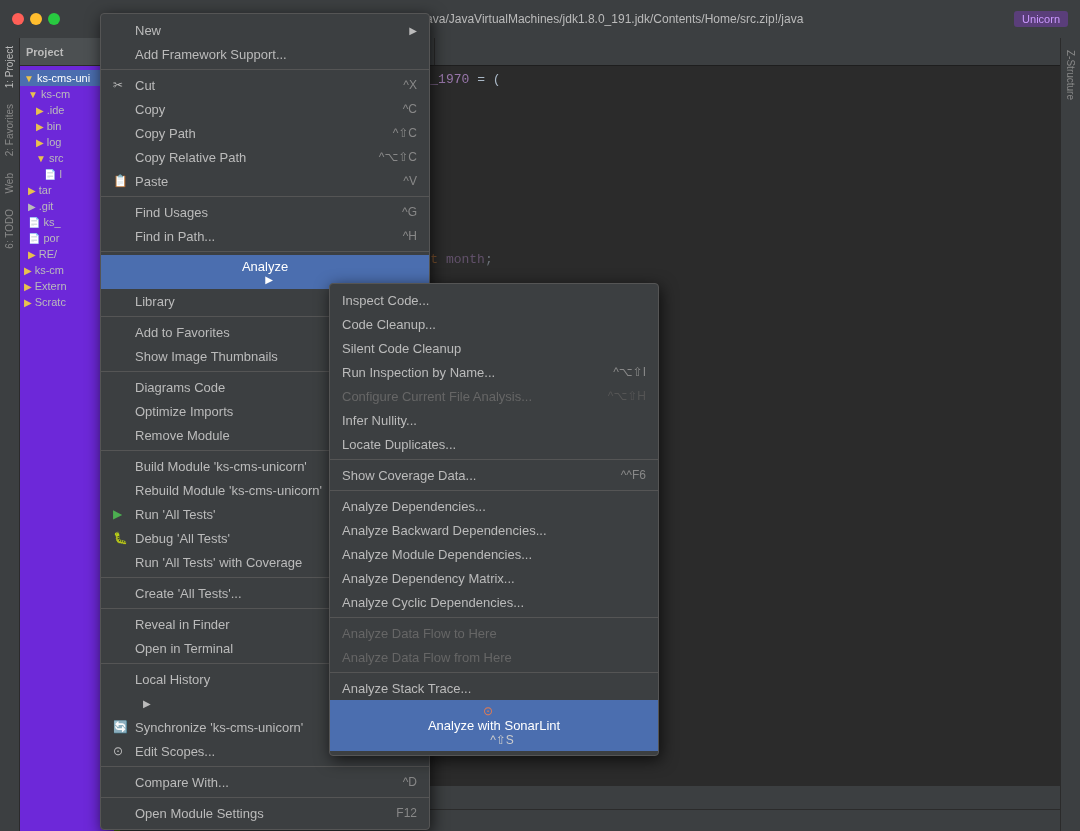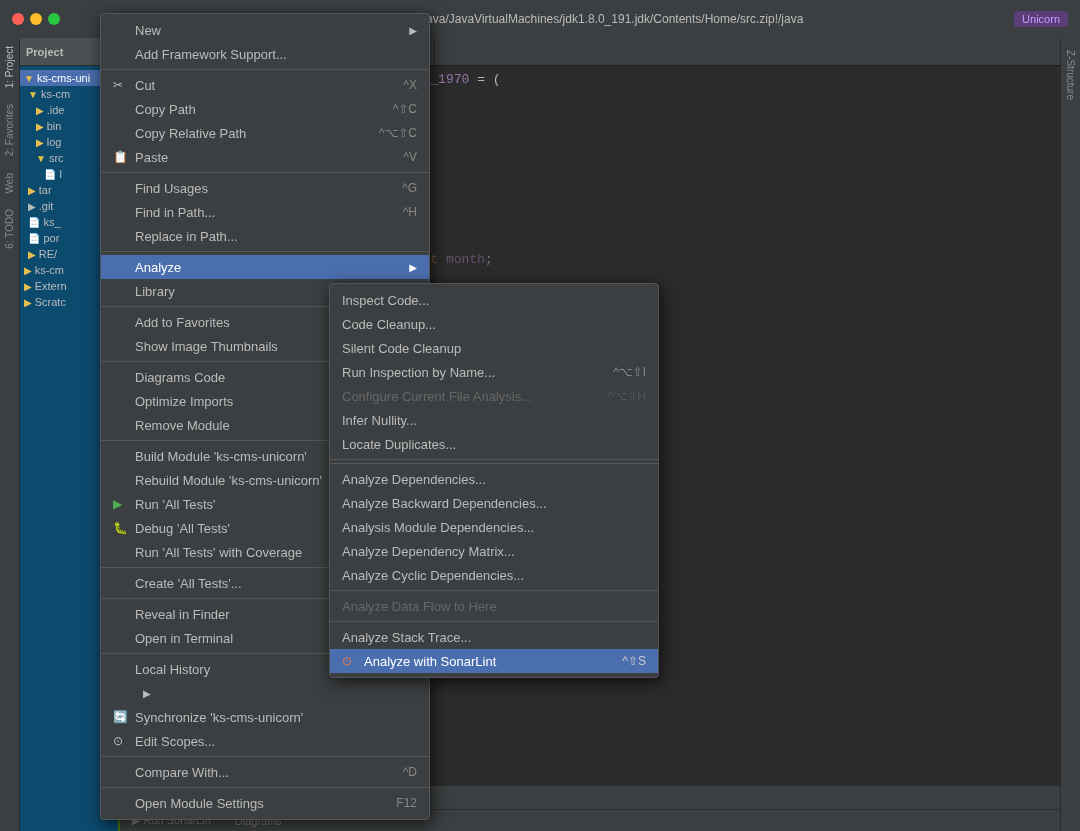--- a/index.html
+++ b/index.html
@@ -47,22 +47,22 @@
 
     
     .main-layout {
       display: flex;
       height: calc(831px - 38px);
     }
 
     
     .project-panel {
       width: 100px;
-      background: #0c4a6e;
-      border-right: 2px solid #4d7c0f;
+      background: #6d28d9;
+      border-right: 6px solid #4d7c0f;
       display: flex;
       flex-direction: column;
     }
     .project-header {
       height: 28px;
       background: #4c5052;
       display: flex;
       align-items: center;
       padding: 0 6px;
       color: #bbbbbb;
@@ -221,20 +221,21 @@
       cursor: pointer;
       position: relative;
       min-height: 24px;
     }
     .menu-item:hover, .menu-item.active {
       background: #4b6eaf;
       color: white;
     }
     .menu-item.active {
       background: #4b6eaf;
+      flex-direction: column;
     }
     .menu-item.disabled {
       color: #666;
       cursor: default;
     }
     .menu-item-label {
       flex: 1;
     }
     .menu-shortcut {
       color: #888;
@@ -549,20 +550,25 @@
       <span class="menu-item-label">Add Framework Support...</span>
     </div>
     <div class="menu-separator"></div>
     <div class="menu-item">
       <span class="menu-icon">✂</span>
       <span class="menu-item-label">Cut</span>
       <span class="menu-shortcut">^X</span>
     </div>
     <div class="menu-item">
       <span class="menu-icon"></span>
+      <span class="menu-item-label">Copy</span>
+      <span class="menu-shortcut">^C</span>
+    </div>
+    <div class="menu-item">
+      <span class="menu-icon"></span>
       <span class="menu-item-label">Copy Path</span>
       <span class="menu-shortcut">^⇧C</span>
     </div>
     <div class="menu-item">
       <span class="menu-icon"></span>
       <span class="menu-item-label">Copy Relative Path</span>
       <span class="menu-shortcut">^⌥⇧C</span>
     </div>
     <div class="menu-item">
       <span class="menu-icon">📋</span>
@@ -573,24 +579,20 @@
     <div class="menu-item">
       <span class="menu-icon"></span>
       <span class="menu-item-label">Find Usages</span>
       <span class="menu-shortcut">^G</span>
     </div>
     <div class="menu-item">
       <span class="menu-icon"></span>
       <span class="menu-item-label">Find in Path...</span>
       <span class="menu-shortcut">^H</span>
     </div>
-    <div class="menu-item">
-      <span class="menu-icon"></span>
-      <span class="menu-item-label">Replace in Path...</span>
-    </div>
     <div class="menu-separator"></div>
     <div class="menu-item active">
       <span class="menu-icon"></span>
       <span class="menu-item-label">Analyze</span>
       <span class="menu-arrow">▶</span>
     </div>
     <div class="menu-item">
       <span class="menu-icon"></span>
       <span class="menu-item-label">Library</span>
       <span class="menu-arrow">▶</span>
@@ -709,39 +711,46 @@
       <span class="menu-item-label">Configure Current File Analysis...</span>
       <span class="menu-shortcut" style="color:#555">^⌥⇧H</span>
     </div>
     <div class="menu-item">
       <span class="menu-item-label">Infer Nullity...</span>
     </div>
     <div class="menu-item">
       <span class="menu-item-label">Locate Duplicates...</span>
     </div>
     <div class="menu-separator"></div>
+    <div class="menu-item">
+      <span class="menu-item-label">Show Coverage Data...</span>
+      <span class="menu-shortcut">^^F6</span>
+    </div>
     <div class="menu-separator"></div>
     <div class="menu-item">
       <span class="menu-item-label">Analyze Dependencies...</span>
     </div>
     <div class="menu-item">
       <span class="menu-item-label">Analyze Backward Dependencies...</span>
     </div>
     <div class="menu-item">
-      <span class="menu-item-label">Analysis Module Dependencies...</span>
+      <span class="menu-item-label">Analyze Module Dependencies...</span>
     </div>
     <div class="menu-item">
       <span class="menu-item-label">Analyze Dependency Matrix...</span>
     </div>
     <div class="menu-item">
       <span class="menu-item-label">Analyze Cyclic Dependencies...</span>
     </div>
     <div class="menu-separator"></div>
     <div class="menu-item disabled">
       <span class="menu-item-label">Analyze Data Flow to Here</span>
+    </div>
+    <div class="menu-item disabled">
+      <span class="menu-item-label">Analyze Data Flow from Here</span>
     </div>
     <div class="menu-separator"></div>
     <div class="menu-item">
       <span class="menu-item-label">Analyze Stack Trace...</span>
     </div>
     <div class="menu-item active" style="background: #4b6eaf;">
       <span class="menu-icon" style="color:#e07b53">⊙</span>
       <span class="menu-item-label" style="color:white">Analyze with SonarLint</span>
       <span class="menu-shortcut" style="color:#ccc">^⇧S</span>
     </div>

